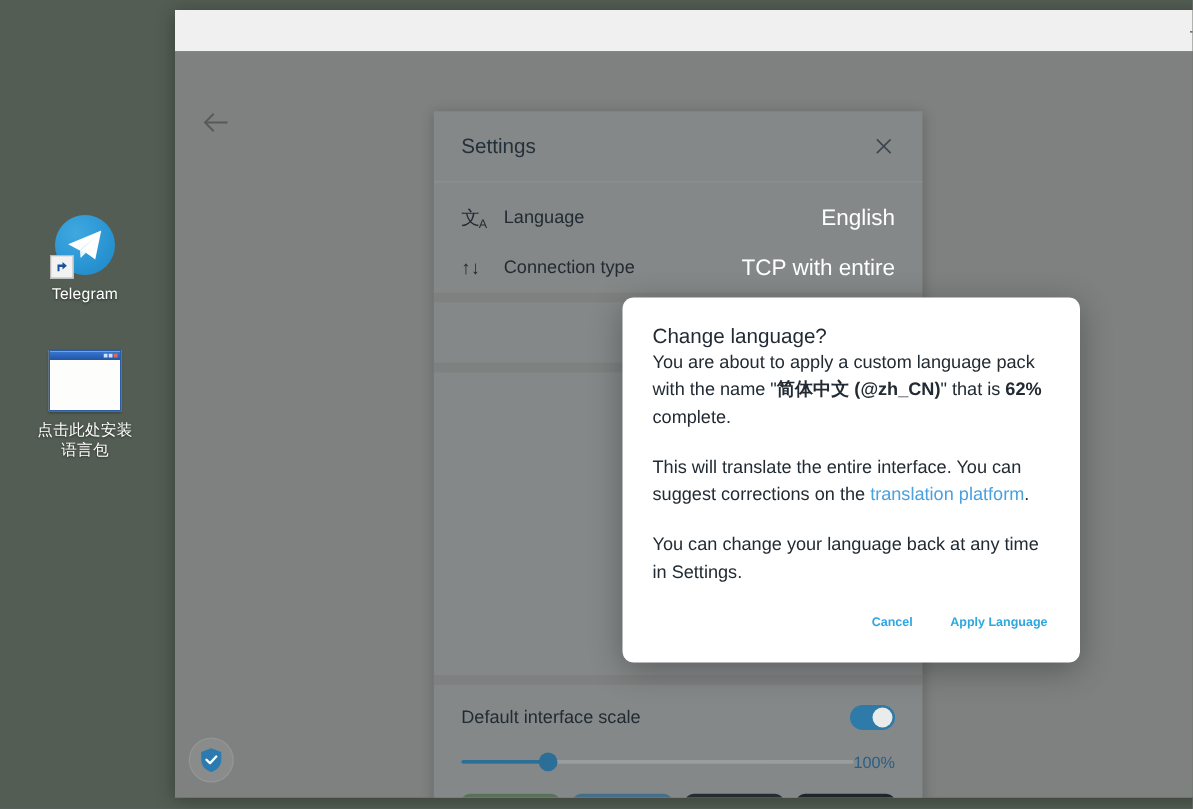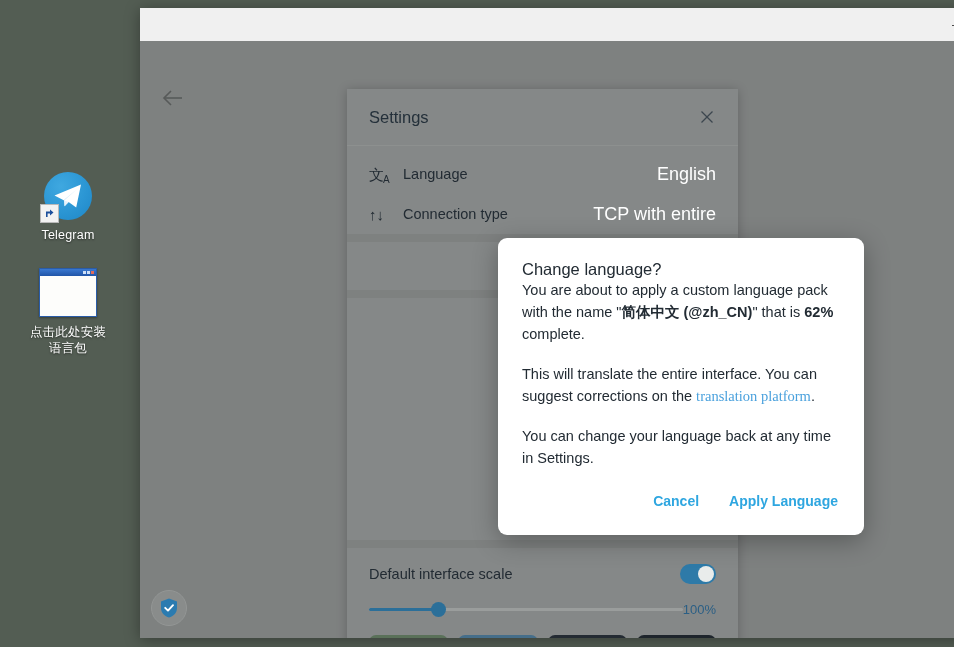--- a/index.html
+++ b/index.html
@@ -324,36 +324,35 @@
     font-size: 14.5px;
     line-height: 22px;
     color: #222b33;
   }
   #dialog p.last { margin-bottom: 16px; }
   #dialog b { font-weight: bold; }
   #dialog a {
     color: #4aa1dd;
     text-decoration: none;
     cursor: default;
-    font-family: Liberation Serif, serif;
   }
   .dlg-actions {
     display: flex;
     justify-content: flex-end;
     align-items: center;
     gap: 26px;
     padding-top: 4px;
     padding-bottom: 6px;
   }
   .dlg-actions button {
     background: none;
     border: none;
     padding: 4px 2px;
     font-family: inherit;
-    font-size: 14px;
+    font-size: 10px;
     font-weight: bold;
     color: #2ea6e0;
     cursor: default;
   }
 
   
   #shield-badge {
     position: absolute;
     left: 11px;
     bottom: 12px;
@@ -382,21 +381,21 @@
       </svg>
       <div class="shortcut-badge">
         <svg width="11" height="11" viewBox="0 0 11 11" aria-hidden="true">
           <path d="M2 9 L2 3.5 L6 3.5 L6 1.5 L9.5 4.5 L6 7.5 L6 5.5 L3.6 5.5 L3.6 9 Z" fill="#1c4f9c"></path>
         </svg>
       </div>
     </div>
     <div class="label">Telegram</div>
   </div>
 
-  <div class="desktop-icon" style="left:13px; top:268px;">
+  <div class="desktop-icon" style="left:13px; top:280px;">
     <div class="win-icon">
       <div class="bar">
         <i></i>
         <i></i>
         <i class="cl"></i>
       </div>
       <div class="body-area"></div>
     </div>
     <div class="label" style="white-space: pre-line;">点击此处安装
 语言包</div>

